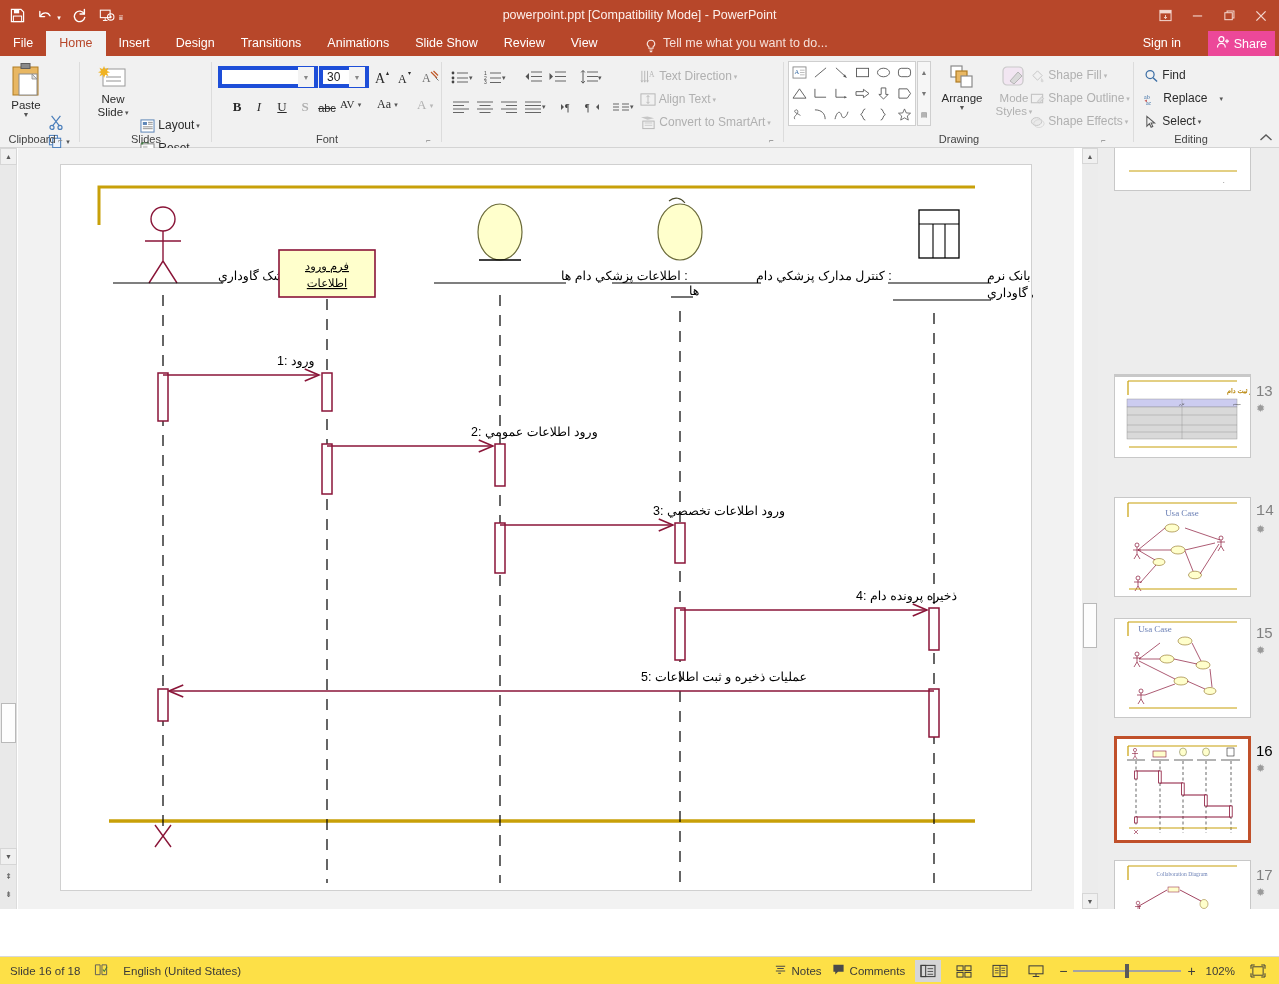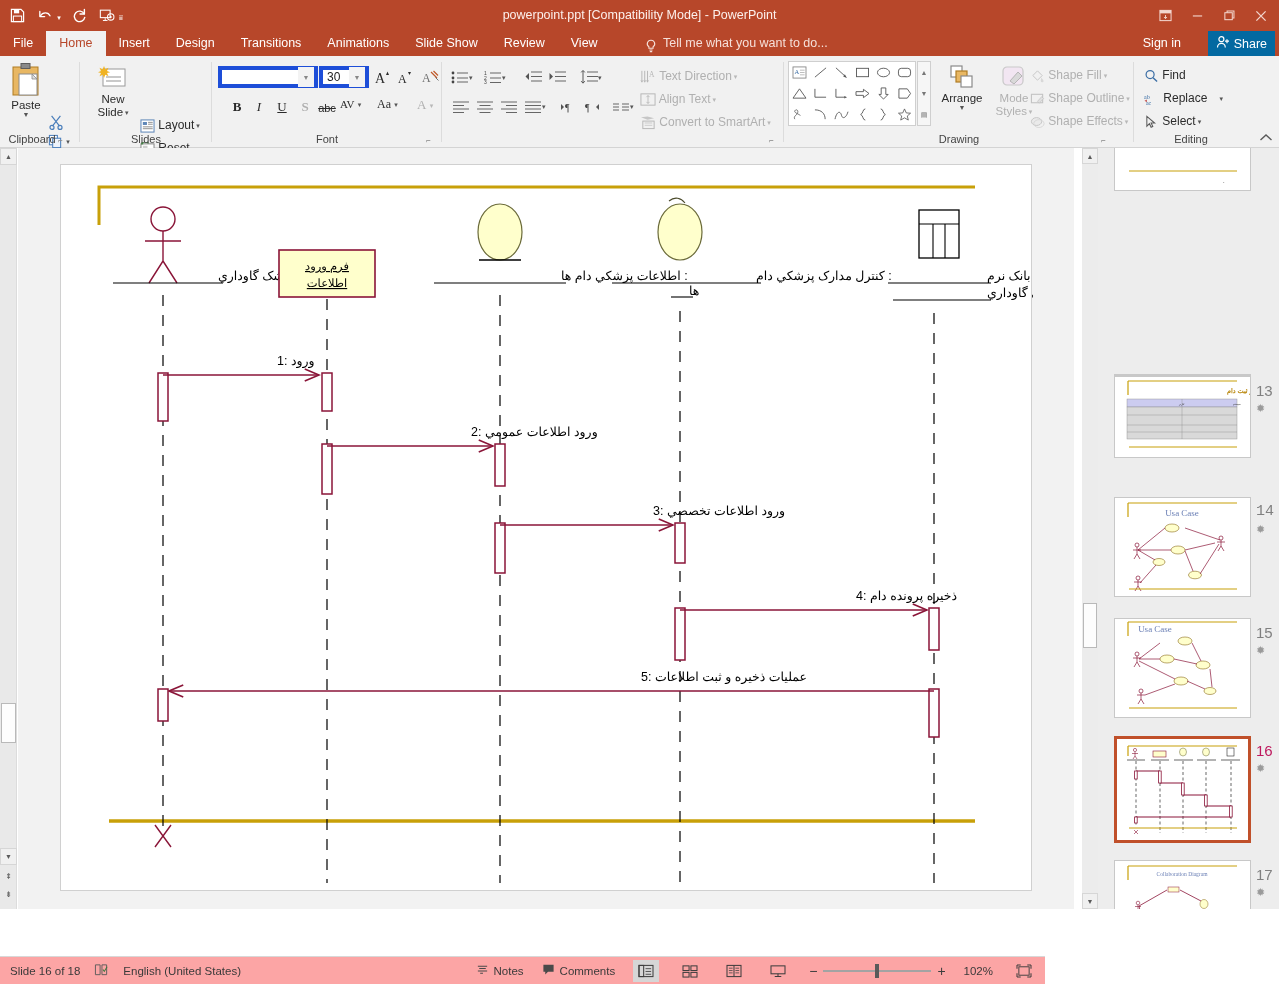--- a/index.html
+++ b/index.html
@@ -46,21 +46,21 @@
     position: absolute; left: 645px; top: 0; height: 25px; line-height: 25px;
     font-size: 12.5px; color: #f6e0da; display: flex; align-items: center; gap: 6px;
   }
   .bulb { width: 12px; height: 14px; display: inline-block; }
   .signin {
     position: absolute; right: 92px; top: 0; height: 25px; line-height: 25px;
     font-size: 12.5px; color: #fff; padding: 0 6px;
   }
   .share {
     position: absolute; right: 4px; top: 0; height: 25px; display: flex; align-items: center;
-    gap: 4px; font-size: 12.5px; color: #fff; padding: 0 8px; background: #0369a1;
+    gap: 4px; font-size: 12.5px; color: #fff; padding: 0 8px; background: #ec4899;
   }
 
   
   .ribbon {
     position: absolute; top: 56px; left: 0; width: 1279px; height: 92px;
     background: #f1f1f1; border-bottom: 1px solid #d4d4d4;
   }
   .grp { position: absolute; top: 0; height: 92px; }
   .grp-label {
     position: absolute; bottom: 1px; left: 0; width: 100%; text-align: center;
@@ -132,38 +132,38 @@
   }
 
   
   .thumbpane {
     position: absolute; left: 1098px; top: 0; width: 181px; height: 761px;
     background: #ededed; overflow: hidden;
   }
   .thumb-item { position: absolute; left: 16px; width: 137px; background: #fff; border: 1px solid #c8c8c8; }
   .thumb-item.sel { border: 3px solid #c0502a; }
   .thumb-num { position: absolute; left: 158px; font-size: 15px; color: #808080; text-align: left; }
-  .thumb-num.sel { color: #be185d; }
+  .thumb-num.sel { color: #000000; }
   .thumb-star { position: absolute; left: 158px; font-size: 11px; color: #9a9a9a; }
 
   
   .notespane {
     position: absolute; left: 18px; top: 761px; width: 1056px; height: 47px;
     background: #ffffff; border-top: 1px solid #dcdcdc;
   }
   .notes-text { position: absolute; left: 12px; top: 14px; font-size: 13px; color: #9b9b9b; }
 
   
   .statusbar {
-    position: absolute; top: 956px; left: 0; width: 1045px; height: 28px;
-    background: #fca5a5; border-top: 1px solid #d8d8d8;
+    position: absolute; top: 956px; left: 0; width: 1279px; height: 28px;
+    background: #fde047; border-top: 1px solid #d8d8d8;
     display: flex; align-items: center; font-size: 11.5px; color: #3a3a3a;
   }
   .sb-left { position: absolute; left: 10px; display: flex; align-items: center; gap: 14px; }
-  .sb-right { position: absolute; right: 8px; display: flex; align-items: center; gap: 18px; }
+  .sb-right { position: absolute; right: 8px; display: flex; align-items: center; gap: 10px; }
   .viewbtn { width: 26px; height: 22px; display: flex; align-items: center; justify-content: center; color: #3d3d3d; }
   .viewbtn.active { background: #d6d6d6; }
   .zoomslider { display: flex; align-items: center; gap: 6px; }
   .zs-track { position: relative; width: 108px; height: 2px; background: #a3a3a3; }
   .zs-thumb { position: absolute; left: 52px; top: -6px; width: 4px; height: 14px; background: #5a5a5a; }
 
   
   .sd { position: absolute; left: 0; top: 0; width: 972px; height: 727px; }
   .sd text { font-family: "Liberation Sans", sans-serif; }
 </style>

